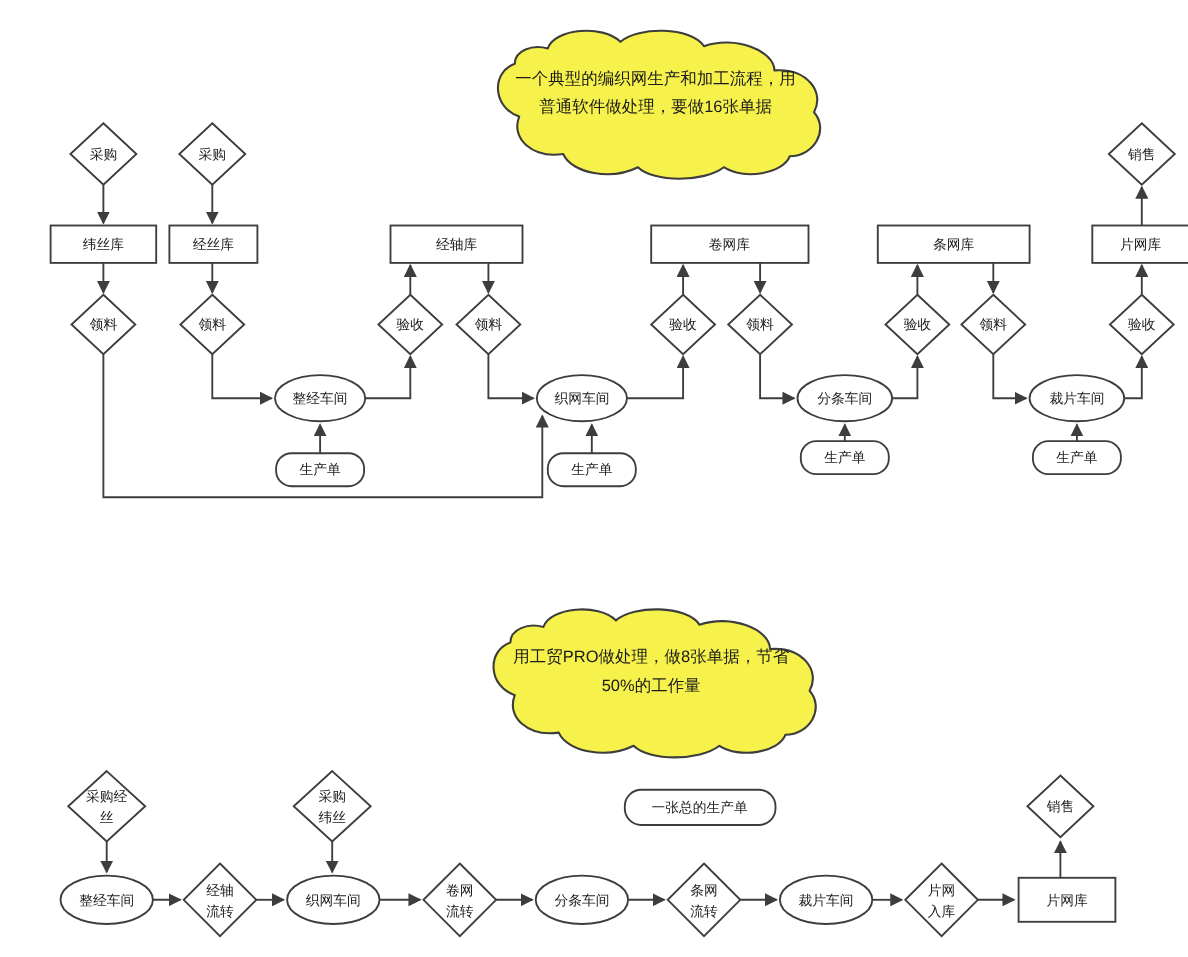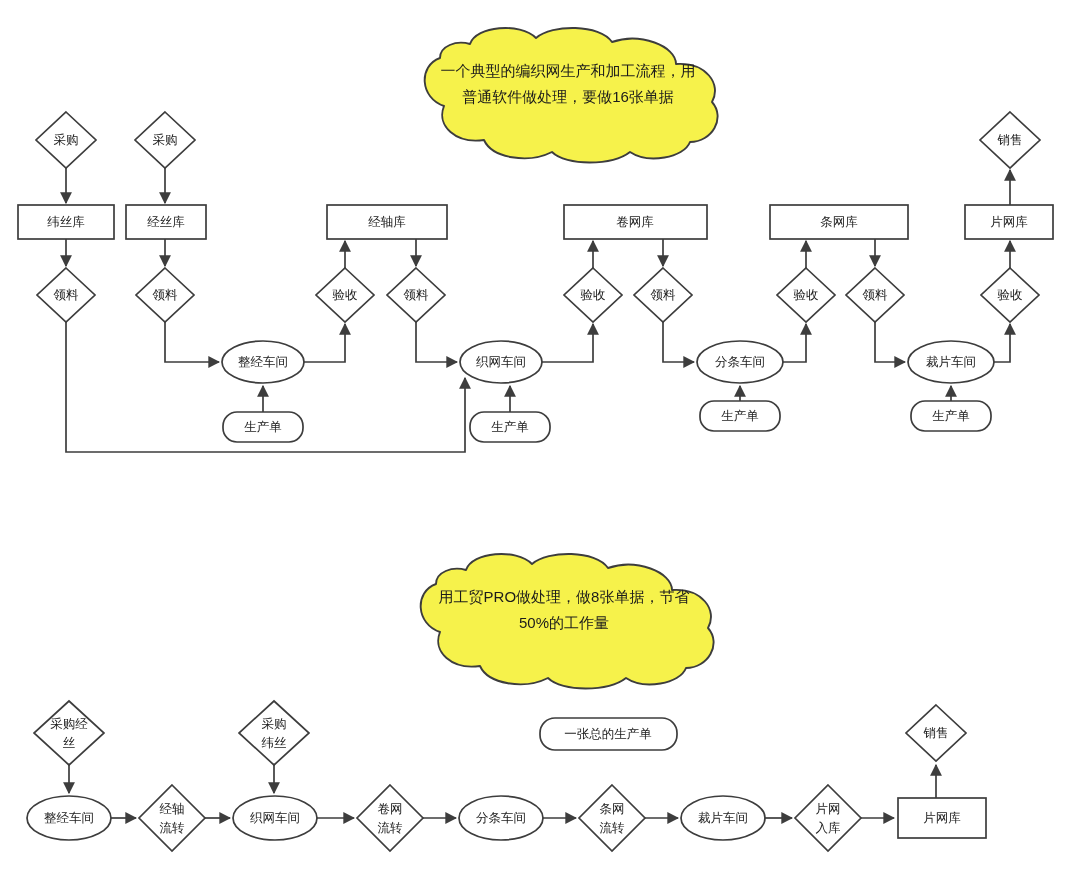--- a/index.html
+++ b/index.html
@@ -1,18 +1,18 @@
 <!DOCTYPE html>
 <html><head>
 <meta charset="utf-8">
 <style>
   html,body{margin:0;padding:0;background:#ffffff;}
   body{width:1080px;height:870px;overflow:hidden;
        font-family:"Liberation Sans","DejaVu Sans",sans-serif;}
-  #stage{position:relative;width:876px;height:870px;}
+  #stage{position:relative;width:876px;height:870px;margin-left:28px;}
   svg{display:block;}
   .shape-fill{fill:#ffffff;}
   .shape-stroke{stroke:#3d3d3d;stroke-width:1.7;}
   .cloud{fill:#f6f24b;stroke:#3d3d3d;stroke-width:1.9;stroke-linejoin:round;}
   .edge{stroke:#3d3d3d;stroke-width:1.7;fill:none;}
   .lbl{font-family:"Liberation Sans","DejaVu Sans",sans-serif;
        font-size:12.5px;fill:#1b1b1b;text-anchor:middle;dominant-baseline:middle;}
   .lbl-cloud{font-size:15px;fill:#1b1b1b;text-anchor:middle;dominant-baseline:middle;}
 </style>
 </head>

